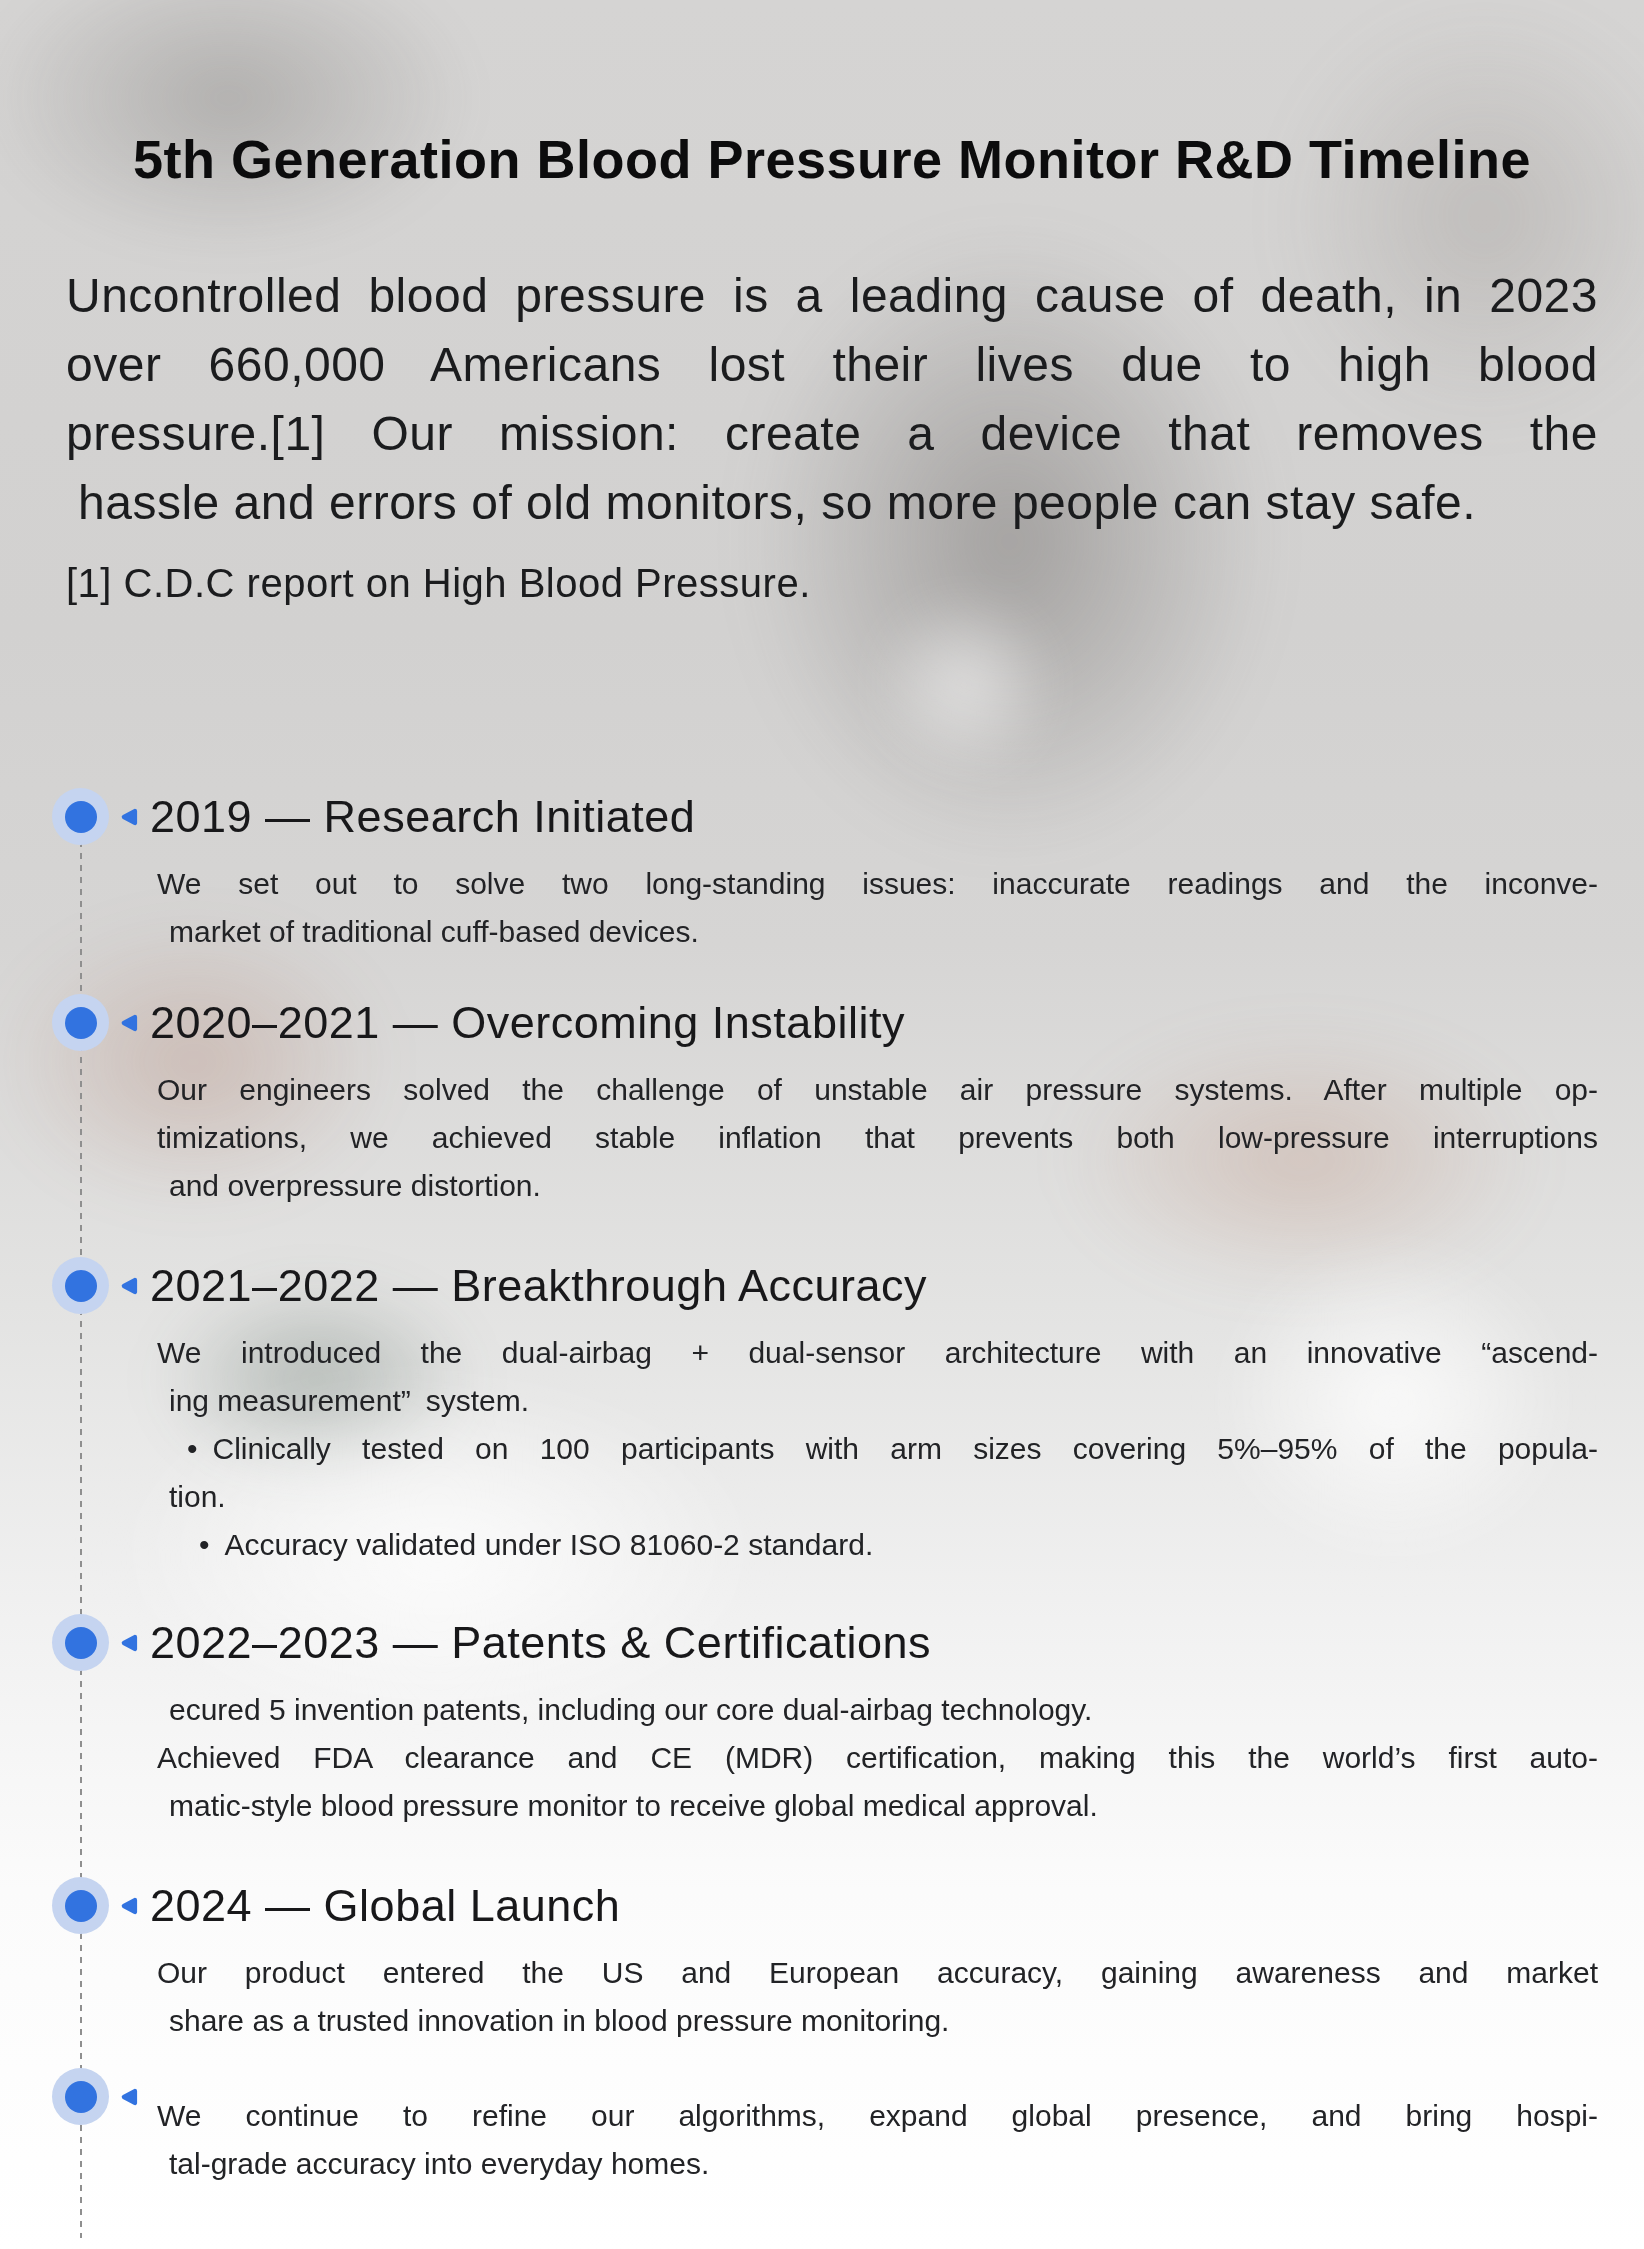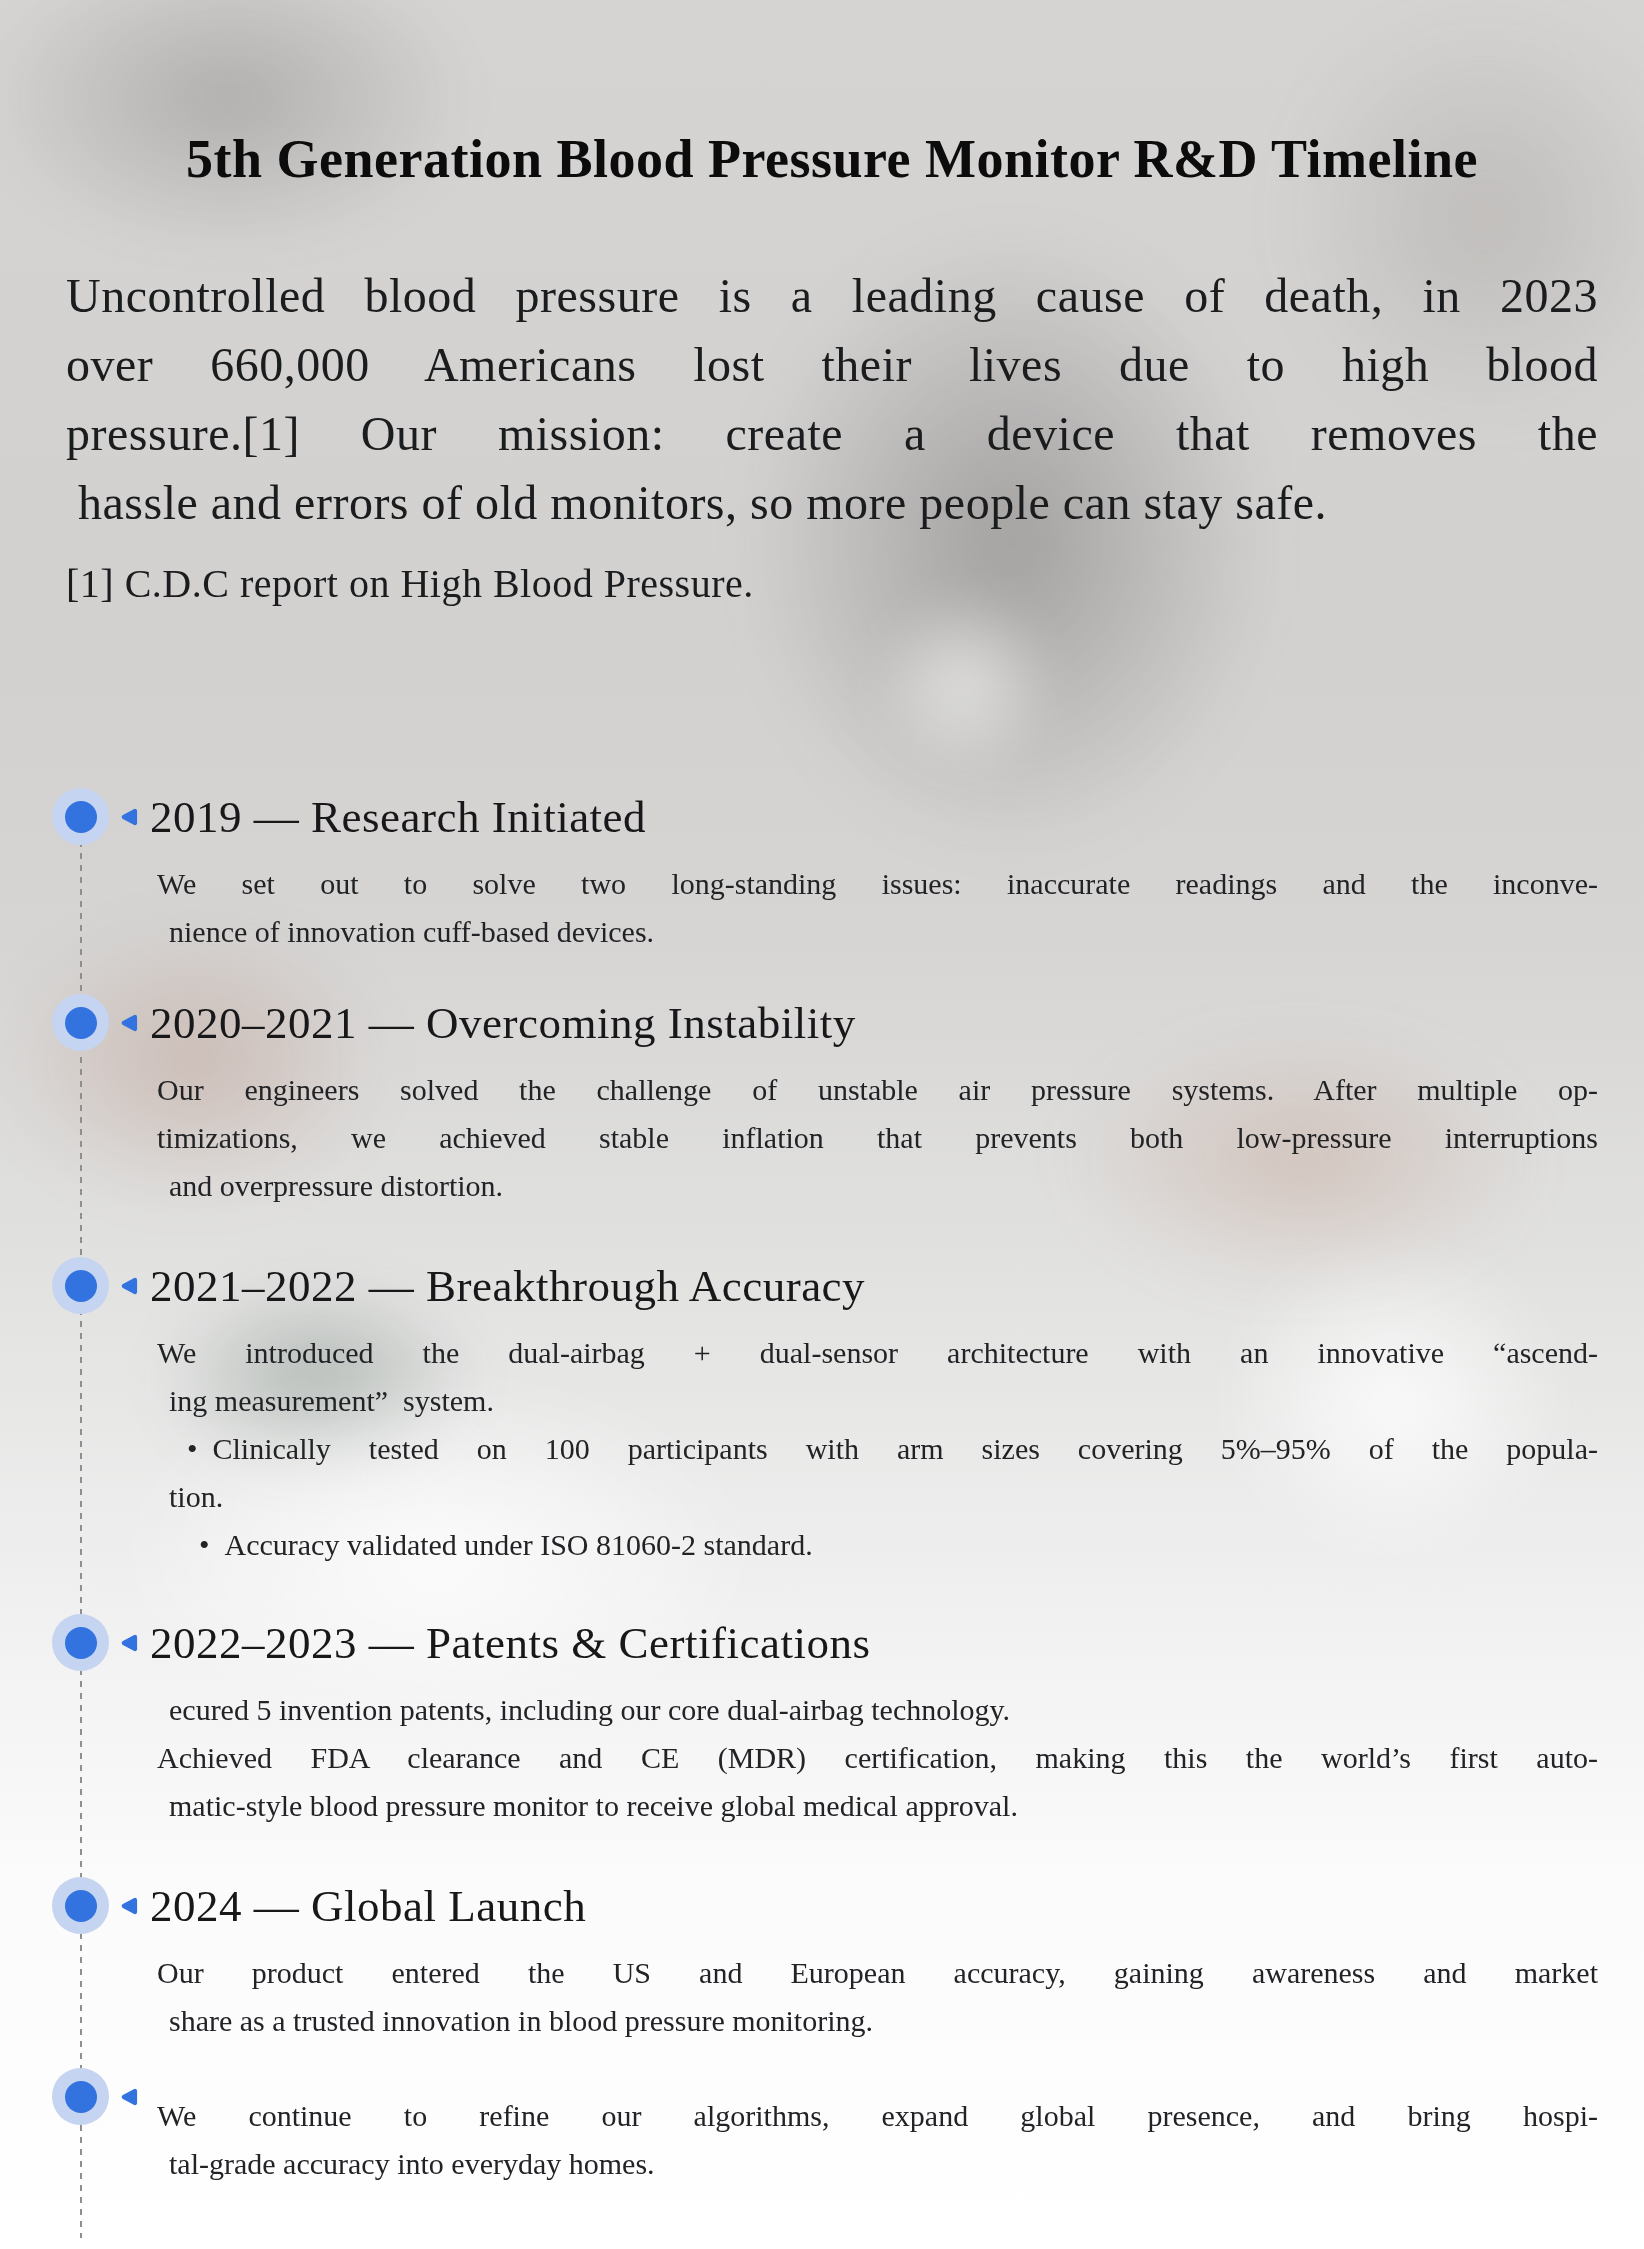--- a/index.html
+++ b/index.html
@@ -10,21 +10,20 @@
   }
   .page {
     position: relative;
     width: 1644px;
     height: 2250px;
     overflow: hidden;
     background: linear-gradient(180deg,
       #d5d4d3 0%, #d2d1d0 28%, #d6d5d4 42%,
       #e3e3e2 58%, #f1f1f1 72%, #fbfbfb 84%, #ffffff 100%);
     color: #1f2023;
-    font-family: Liberation Serif, serif;
   }
 
   
   .bg { position: absolute; pointer-events: none; border-radius: 50%; }
   .bg-lamp      { left:-114px; top:-119px; width:685px; height:434px;
                   background: radial-gradient(closest-side, rgba(96,93,90,.30), rgba(96,93,90,0) 72%);
                   filter: blur(18px); }
   .bg-topright  { left:1210px; top:-69px; width:548px; height:571px;
                   background: radial-gradient(closest-side, rgba(118,110,104,.22), rgba(118,110,104,0) 75%);
                   filter: blur(27px); }
@@ -156,21 +155,21 @@
   <section class="entry e1">
     <span class="halo"></span>
     <span class="dot"></span>
     <svg class="arrow" viewBox="0 0 42 44">
       <path d="M35 9 L11 22 L35 35 Z" fill="#3273e0" stroke="#3273e0" stroke-width="10" stroke-linejoin="round"></path>
     </svg>
     <h2 class="head" style="color: rgb(24, 24, 26);">2019 — Research Initiated</h2>
     <div class="body">
         <div class="para">
           <div class="line">We set out to solve two long-standing issues: inaccurate readings and the inconve-</div>
-          <div class="line">nience of innovation cuff-based devices.</div>
+          <div class="line">market of traditional cuff-based devices.</div>
         </div>
       </div>
   </section>
 
   <section class="entry e2">
     <span class="halo"></span>
     <span class="dot"></span>
     <svg class="arrow" viewBox="0 0 42 44">
       <path d="M35 9 L11 22 L35 35 Z" fill="#3273e0" stroke="#3273e0" stroke-width="10" stroke-linejoin="round"></path>
     </svg>

